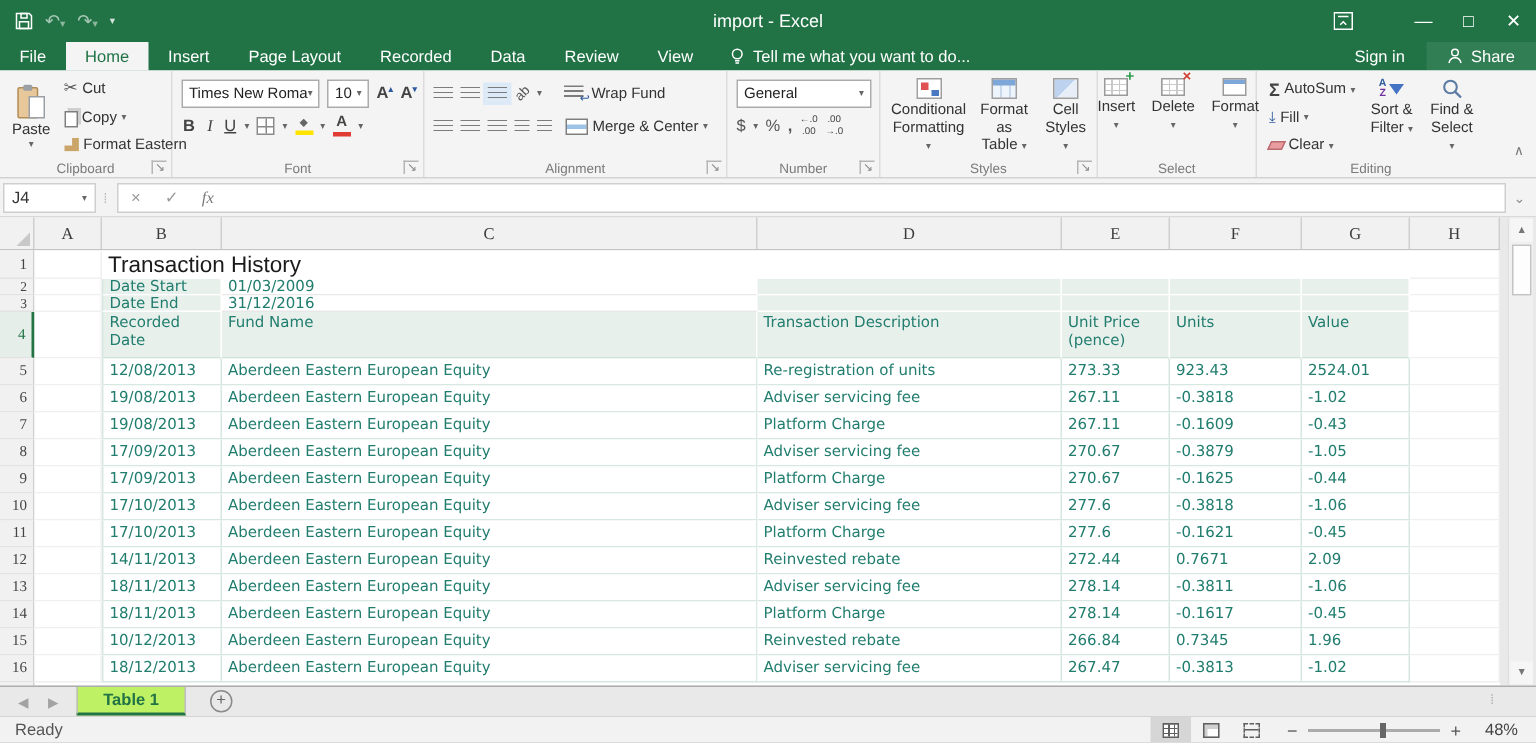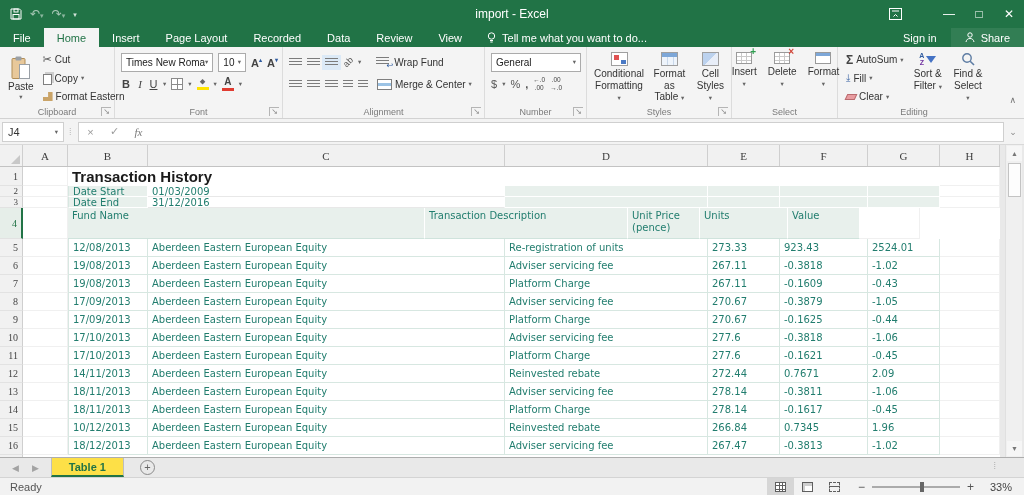--- a/index.html
+++ b/index.html
@@ -98,37 +98,37 @@
 .cols .col-h:nth-of-type(3){width:357px}.cols .col-h:nth-of-type(4){width:203px}
 .cols .col-h:nth-of-type(5){width:72px}.cols .col-h:nth-of-type(6){width:88px}
 .cols .col-h:nth-of-type(7){width:72px}.cols .col-h:nth-of-type(8){width:60px}
 .gridbody{width:1000px;background:#fff}
 .grow{display:flex}
 .rn{width:23px;flex:none;background:#f1f1f1;border-right:1px solid #cfcfcf;border-bottom:1px solid #e2e2e2;font-family:"Liberation Serif",serif;font-size:10px;color:#444;display:flex;align-items:center;justify-content:flex-end;padding-right:4px}
 .rn.sel{background:#e6eee9;border-right:2px solid #217346;color:#217346}
 .cell{padding:0 4px;font-size:10px;color:#217d6e;font-family:"DejaVu Sans",sans-serif;overflow:hidden;white-space:nowrap;display:flex;align-items:center;flex:none}
 .w-a{width:45px}.w-b{width:80px}.w-c{width:357px}.w-d{width:203px}.w-e{width:72px}.w-f{width:88px}.w-g{width:72px}.w-h{width:60px}.w-title{width:872px}
 .faint{border-bottom:1px solid #f0f0f0;border-right:1px solid #f0f0f0;background:#fff}
-.title-cell{font-family:"Liberation Sans",sans-serif;font-size:15px;font-weight:700;color:#1a1a1a;overflow:visible;background:#fff}
+.title-cell{font-family:"Liberation Sans",sans-serif;font-size:15px;font-weight:400;color:#1a1a1a;overflow:visible;background:#fff}
 .bband{background:#e8f0ec;border-right:1px solid #fff;border-bottom:1px solid #fff}
 .cval{background:#fff;border-bottom:1px solid #e8e8e8;border-right:1px solid #fff}
 .bhead{background:#e8f0ec;border-right:1px solid #fff;border-bottom:1px solid #cfe3dc;white-space:normal;line-height:12px;align-items:flex-start;padding-top:2px}
 .dcell{border-bottom:1px solid #d7e7e1;border-right:1px solid #d7e7e1;background:#fff}
 .cb-edge{border-left:1px solid #d7e7e1}
 
 
 .vscroll{position:absolute;top:0;right:2px;width:17px;height:312px;background:#f0f0f0;border-left:1px solid #e0e0e0}
 .sb-btn{position:absolute;left:1px;width:15px;height:15px;background:#f6f6f6;color:#777;font-size:7px;display:flex;align-items:center;justify-content:center}
 .sb-up{top:1px}.sb-down{bottom:1px}
 .sb-thumb{position:absolute;left:2px;top:18px;width:13px;height:34px;background:#fdfdfd;border:1px solid #c3c3c3}
 
 
 .tabbar{height:20px;background:#e9e9e9;border-top:1px solid #adadad;display:flex;align-items:stretch;font-size:11px;color:#555;position:relative}
 .tabnav{display:flex;align-items:center;gap:13px;padding:0 12px;color:#a3a3a3;font-size:9px}
-.sheet-tab{background:#fde047;border-left:1px solid #bdbdbd;border-right:1px solid #bdbdbd;border-bottom:2px solid #217346;color:#217346;font-weight:700;display:flex;align-items:center;padding:0 17px}
+.sheet-tab{background:#bef264;border-left:1px solid #bdbdbd;border-right:1px solid #bdbdbd;border-bottom:2px solid #217346;color:#217346;font-weight:700;display:flex;align-items:center;padding:0 17px}
 .newsheet{width:15px;height:15px;border:1px solid #8a8a8a;border-radius:50%;display:flex;align-items:center;justify-content:center;font-size:11px;line-height:1;color:#666;align-self:center;margin-left:16px}
 .tsplit{position:absolute;right:28px;top:3px;color:#aaa;font-size:9px;letter-spacing:0}
 
 
 .statusbar{height:18px;background:#f2f2f2;border-top:1px solid #d4d4d4;display:flex;align-items:center;font-size:11px;color:#555}
 .ready{padding-left:10px}
 .sb-right{margin-left:auto;display:flex;align-items:center}
 .viewbtn{width:27px;height:18px;display:flex;align-items:center;justify-content:center}
 .viewbtn.active{background:#d6d6d6}
 .ic-grid{width:11px;height:10px;border:1px solid #5f5f5f;background:repeating-linear-gradient(90deg,transparent 0 2.7px,#5f5f5f 2.7px 3.7px),repeating-linear-gradient(transparent 0 2.3px,#5f5f5f 2.3px 3.3px),#fff}
@@ -487,20 +487,21 @@
         <div class="cell w-d bband"></div>
         <div class="cell w-e bband"></div>
         <div class="cell w-f bband"></div>
         <div class="cell w-g bband"></div>
         <div class="cell w-h faint"></div>
       </div>
 
       <div class="grow" style="height:31px">
         <div class="rn sel">4</div>
         <div class="cell w-a faint"></div>
+        <div class="cell w-b bhead cb-edge">Recorded Date</div>
         <div class="cell w-c bhead">Fund Name</div>
         <div class="cell w-d bhead">Transaction Description</div>
         <div class="cell w-e bhead">Unit Price (pence)</div>
         <div class="cell w-f bhead">Units</div>
         <div class="cell w-g bhead">Value</div>
         <div class="cell w-h faint"></div>
       </div>
 
       <div>
 
@@ -682,17 +683,17 @@
       <span class="viewbtn">
           <span class="ic-break"></span>
         </span>
       <div class="zoomctl">
         <span class="zsign">−</span>
         <span class="ztrack">
             <span class="zthumb"></span>
           </span>
         <span class="zsign">+</span>
       </div>
-      <span class="zlevel">33%</span>
+      <span class="zlevel">48%</span>
     </div>
   </div>
 
 </div>
 
 </body></html>

